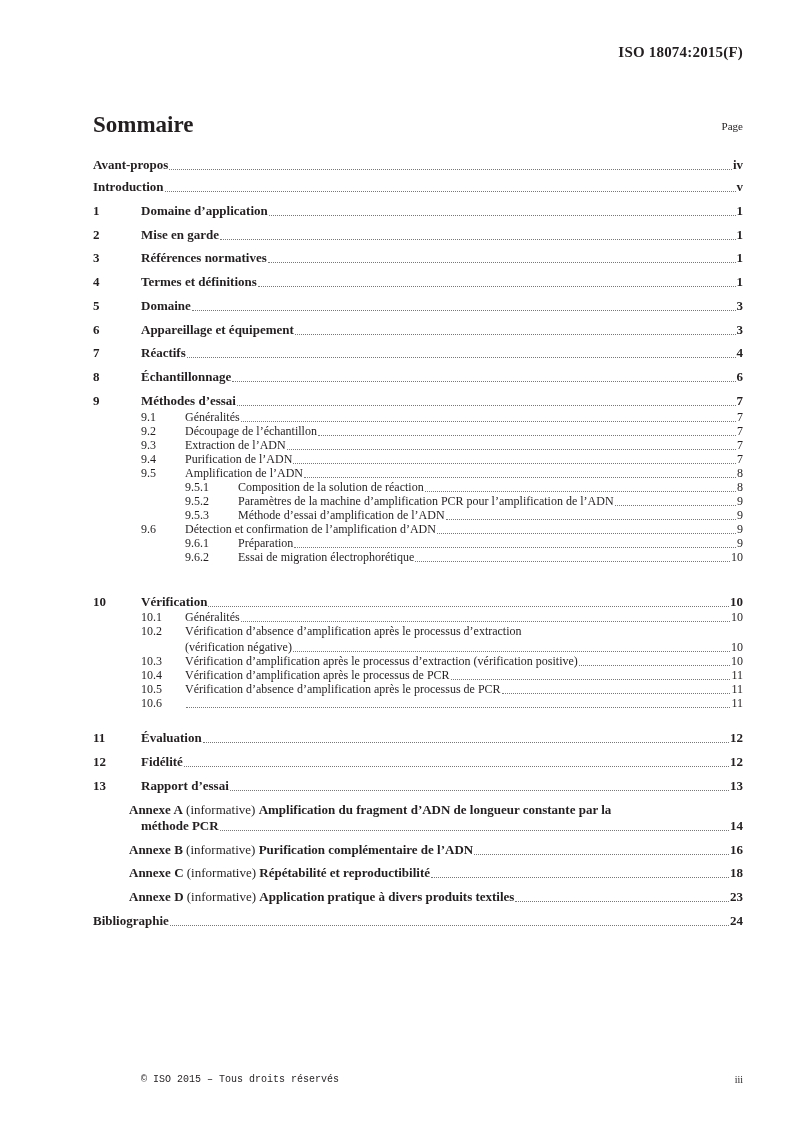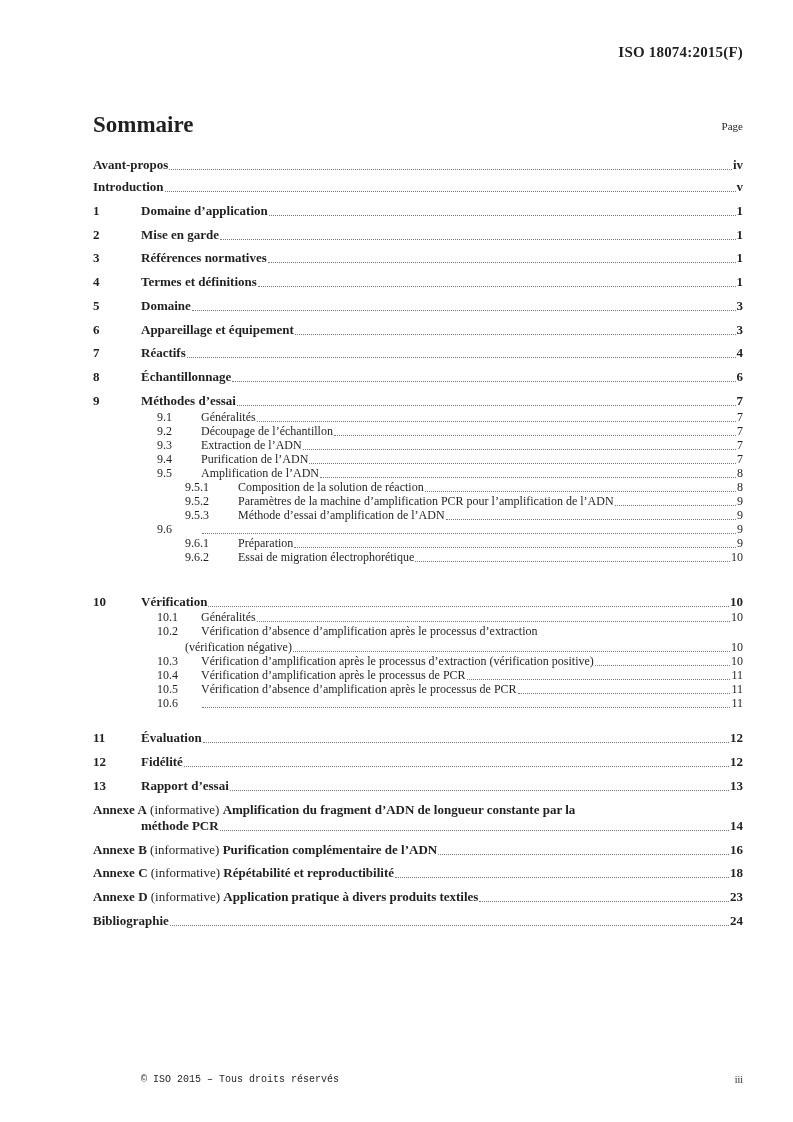--- a/index.html
+++ b/index.html
@@ -6,27 +6,27 @@
   body { width:793px; height:1122px; position:relative; font-family:"DejaVu Serif", serif; color:#231f20; overflow:hidden; }
   .header-code { position:absolute; top:44px; right:50px; font-family:"Liberation Serif", serif; font-weight:bold; font-size:15px; letter-spacing:0.2px; }
   .title { position:absolute; top:112px; left:93px; font-family:"Liberation Serif", serif; font-weight:bold; font-size:23px; }
   .page-label { position:absolute; top:120px; right:50px; font-family:"Liberation Serif", serif; font-size:11px; }
   .toc { position:absolute; left:93px; top:0; width:650px; }
   .row { position:absolute; left:0; width:650px; height:16px; font-family:"Liberation Serif", serif; font-size:12.5px; line-height:16px; display:flex; align-items:flex-end; }
   .row.l1 { font-weight:bold; font-size:13px; }
   .row.l2, .row.l3 { font-size:12px; }
   .num { display:inline-block; flex:none; }
   .l1 .num { width:48px; }
-  .l2 .num { width:44px; margin-left:64px; }
+  .l2 .num { width:44px; margin-left:48px; }
   .l3 .num { width:53px; margin-left:92px; }
   .l2.nonum .text{ margin-left:92px; }
   .text { flex:none; white-space:nowrap; }
   .dots { flex:1 1 auto; border-bottom:1px dotted #777; margin:0 1px; transform:translateY(-3px); min-width:4px; }
   .pg { flex:none; text-align:right; }
-  .annex-prefix { font-weight:bold; }
+  .annex-prefix { font-weight:bold;margin-left:36px; }
   .annex-info { font-weight:normal; }
   .footer-left { position:absolute; top:1074px; left:93px; font-family:Liberation Mono, monospace; font-size:10px;margin-left:48px; }
   .footer-right { position:absolute; top:1074px; right:50px; font-family:"Liberation Serif", serif; font-size:10px; }
 </style>
 </head>
 <body>
 
 <div class="header-code">ISO 18074:2015(F)</div>
 <div class="title">Sommaire</div>
 <div class="page-label">Page</div>
@@ -140,20 +140,21 @@
       <span class="pg">9</span>
   </div>
   <div class="row l3" style="top:507px">
     <span class="num">9.5.3</span>
       <span class="text">Méthode d’essai d’amplification de l’ADN</span>
       <span class="dots"></span>
       <span class="pg">9</span>
   </div>
   <div class="row l2" style="top:521px">
     <span class="num">9.6</span>
+      <span class="text">Détection et confirmation de l’amplification d’ADN</span>
       <span class="dots"></span>
       <span class="pg">9</span>
   </div>
   <div class="row l3" style="top:535px">
     <span class="num">9.6.1</span>
       <span class="text">Préparation</span>
       <span class="dots"></span>
       <span class="pg">9</span>
   </div>
   <div class="row l3" style="top:549px">

